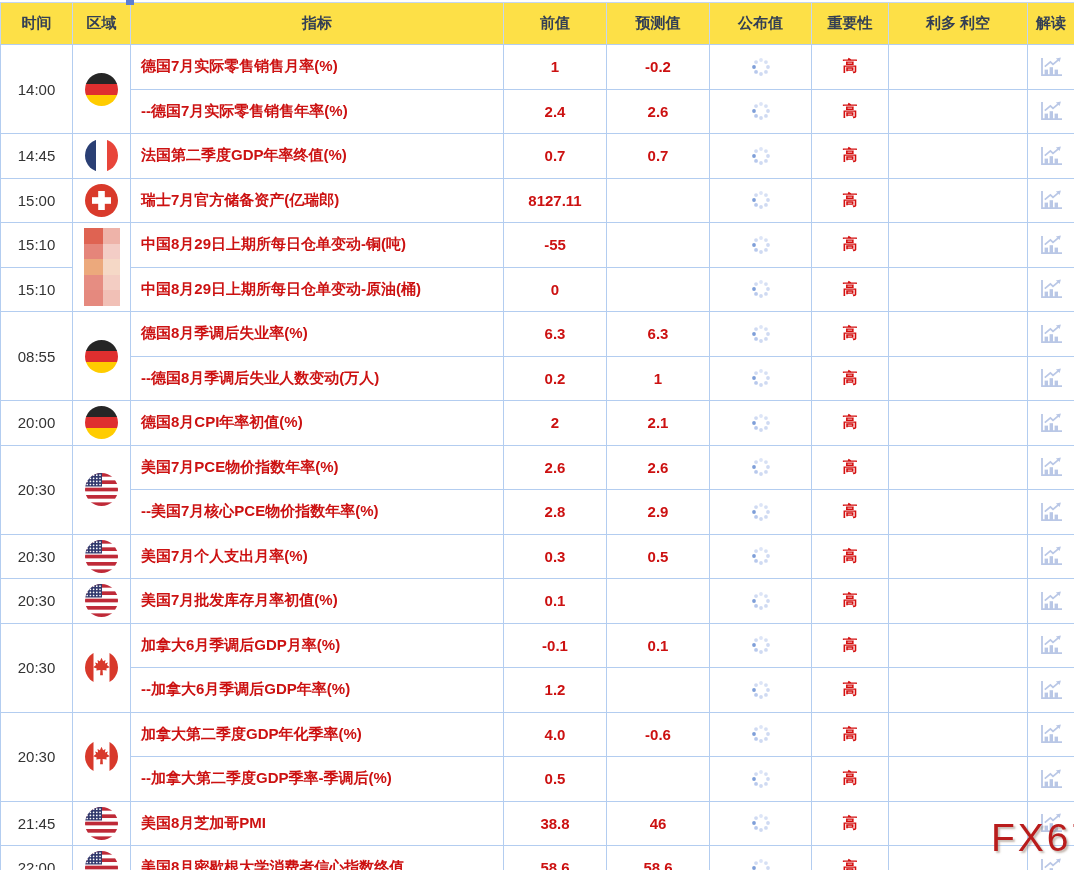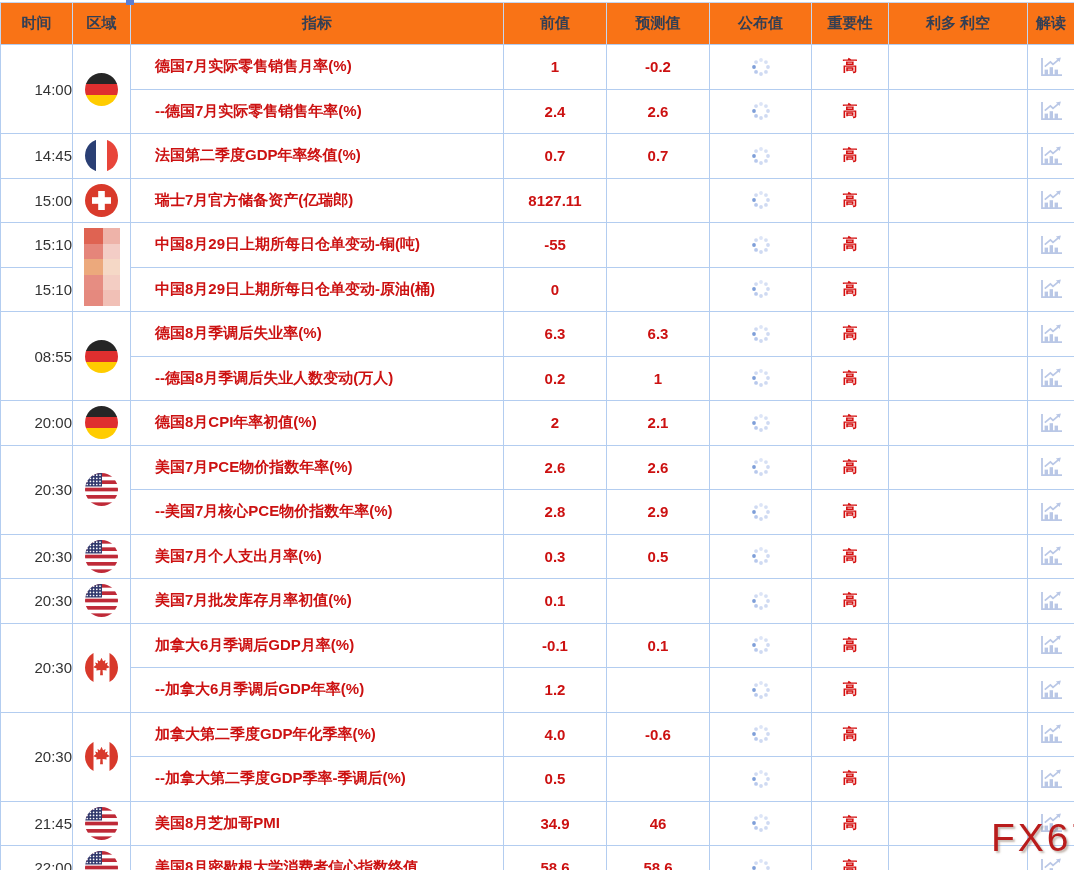--- a/index.html
+++ b/index.html
@@ -3,27 +3,27 @@
 <meta charset="utf-8">
 <style>
   html,body{margin:0;padding:0;background:#fff;}
   body{width:1074px;height:870px;overflow:hidden;position:relative;
        font-family:"Liberation Sans","DejaVu Sans",sans-serif;}
   .calendar-wrap{position:absolute;left:0;top:2px;width:1074px;}
   table{border-collapse:collapse;table-layout:fixed;width:1074px;}
   col.c-time{width:72px}col.c-region{width:58px}col.c-indicator{width:373px}
   col.c-prev{width:103px}col.c-forecast{width:103px}col.c-actual{width:102px}
   col.c-importance{width:77px}col.c-bias{width:139px}col.c-interpret{width:47px}
-  thead th{height:41px;background:#f97316;color:#333f54;font-size:15px;font-weight:bold;
+  thead th{height:41px;background:#fde047;color:#333f54;font-size:15px;font-weight:bold;
            border:1px solid #c3d6f2;border-bottom:1px solid #b3cdf0;text-align:center;padding:0;}
   tbody td{height:43.5px;border:1px solid #b3cdf0;background:#fff;padding:0;vertical-align:middle;}
-  td.time-cell{color:#333;font-size:15px;text-align:right;}
+  td.time-cell{color:#333;font-size:15px;text-align:center;}
   td.flag-cell{text-align:center;}
   td.flag-cell svg{display:block;margin:0 auto;}
-  td.indicator-cell{color:#cc1111;font-weight:bold;font-size:15px;text-align:left;padding-left:24px;cursor:pointer;}
+  td.indicator-cell{color:#cc1111;font-weight:bold;font-size:15px;text-align:left;padding-left:10px;cursor:pointer;}
   td.val-cell{color:#cc1111;font-weight:bold;font-size:15px;text-align:center;}
   td.actual-cell{text-align:center;}
   td.importance-cell{color:#d40f0f;font-weight:bold;font-size:15px;text-align:center;}
   td.bias-cell{background:#fff;}
   td.interpret-cell{text-align:center;cursor:pointer;}
   .mosaic{width:36px;height:78px;margin:0 auto;display:grid;
           grid-template-columns:19px 17px;grid-auto-rows:15.6px;}
   .mosaic span{display:block;width:100%;height:100%;}
   .watermark{position:absolute;left:991px;top:816px;font-size:39px;letter-spacing:3px;
              color:#b91c1c;text-shadow:2px 2px 2px rgba(150,130,115,.55);z-index:5;
@@ -762,21 +762,21 @@
                 <circle cx="15" cy="8.4" r="0.85" fill="#fff"></circle>
                 <circle cx="2.2" cy="11.5" r="0.85" fill="#fff"></circle>
                 <circle cx="5.4" cy="11.5" r="0.85" fill="#fff"></circle>
                 <circle cx="8.600000000000001" cy="11.5" r="0.85" fill="#fff"></circle>
                 <circle cx="11.8" cy="11.5" r="0.85" fill="#fff"></circle>
                 <circle cx="15" cy="11.5" r="0.85" fill="#fff"></circle>
               </g>
             </svg>
           </td>
           <td class="indicator-cell">美国8月芝加哥PMI</td>
-          <td class="val-cell">34.9</td>
+          <td class="val-cell">38.8</td>
           <td class="val-cell">46</td>
           <td class="actual-cell"><svg class="spinner-svg" width="20" height="20" viewBox="0 0 20 20">
               <circle cx="17" cy="10" r="1.9" fill="#cfdaf2"></circle>
               <circle cx="14.95" cy="14.95" r="1.9" fill="#cfdaf2"></circle>
               <circle cx="10" cy="17" r="1.9" fill="#cfdaf2"></circle>
               <circle cx="5.05" cy="14.95" r="1.9" fill="#b7c8ec"></circle>
               <circle cx="3" cy="10" r="1.9" fill="#7e9ed8"></circle>
               <circle cx="5.05" cy="5.05" r="1.9" fill="#cfdaf2"></circle>
               <circle cx="10" cy="3" r="1.9" fill="#dde5f7"></circle>
               <circle cx="14.95" cy="5.05" r="1.9" fill="#d6e0f4"></circle>

